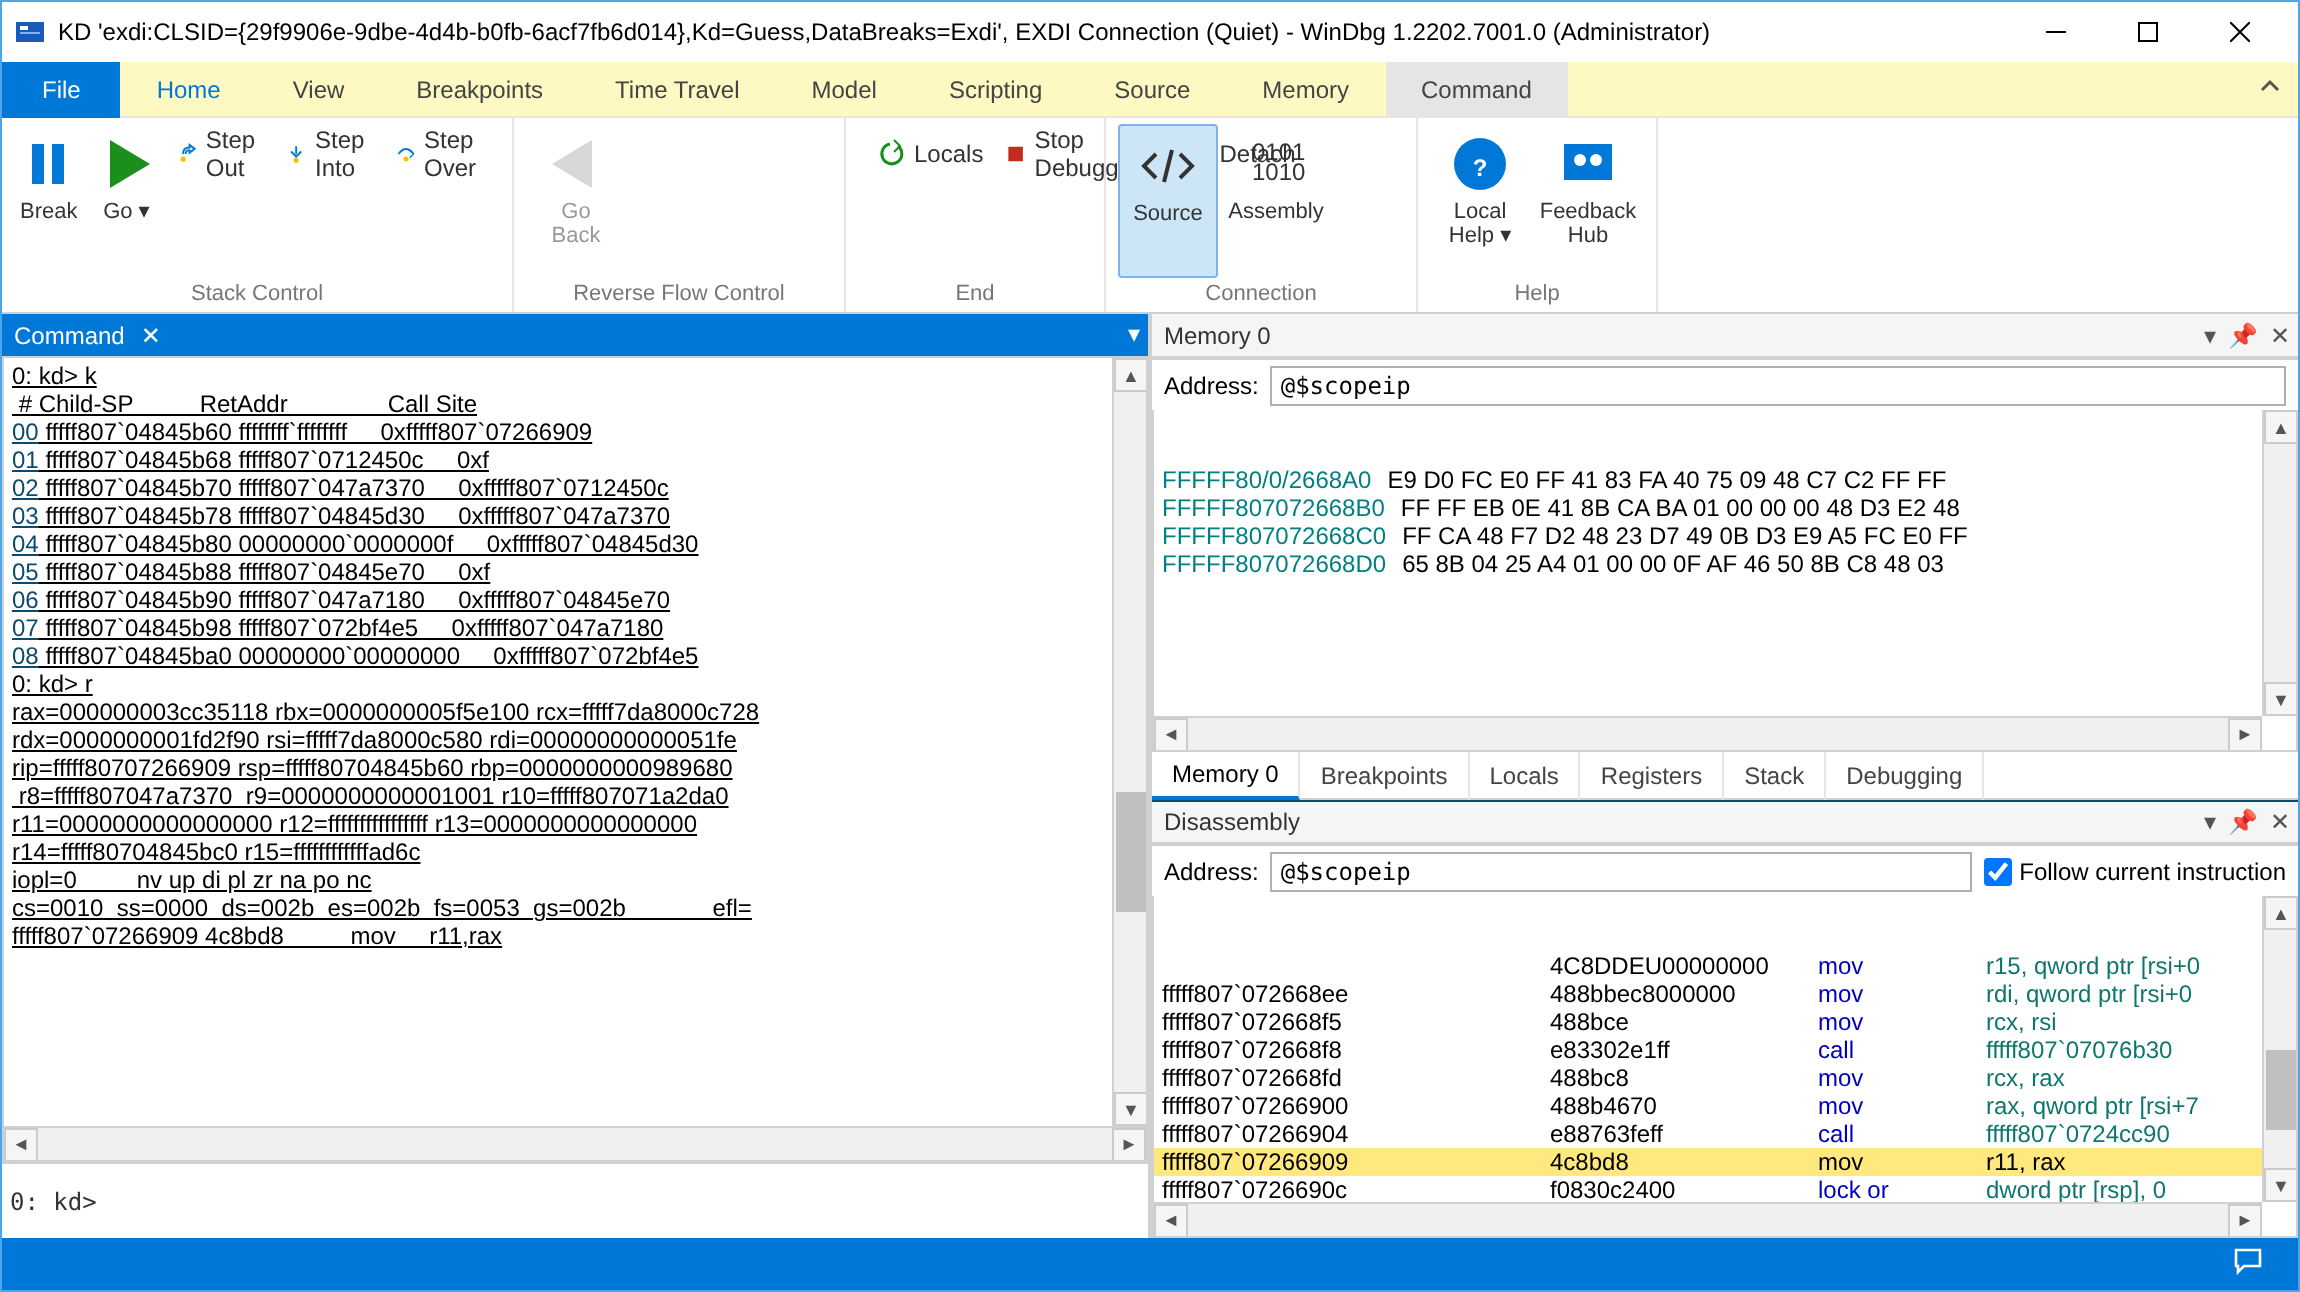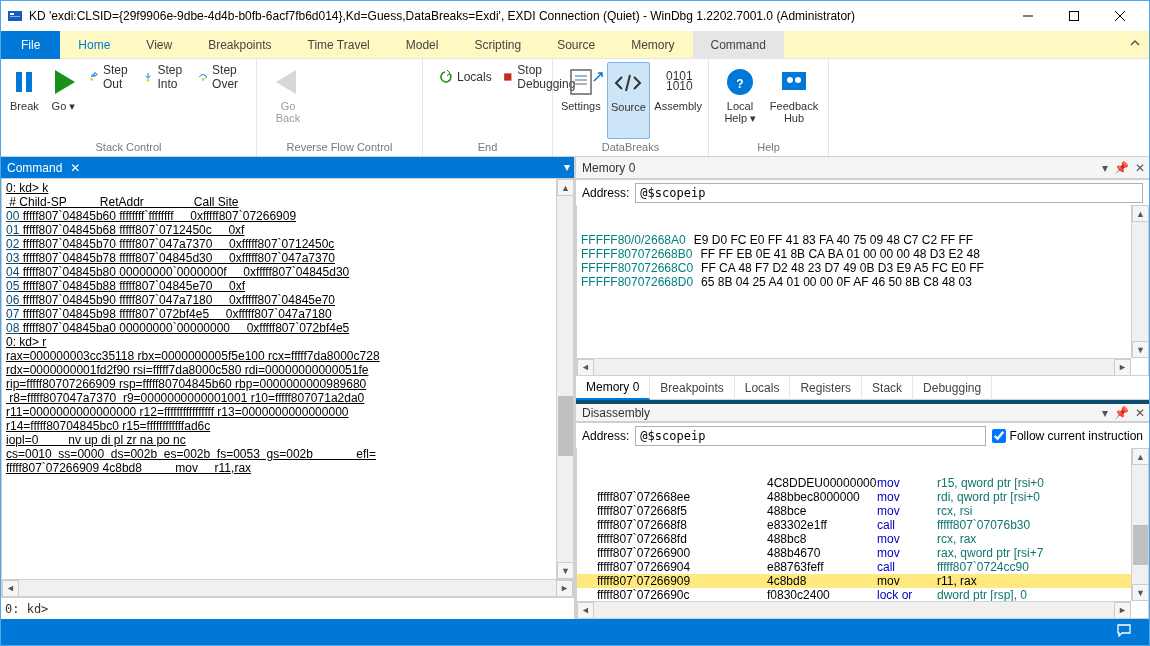--- a/index.html
+++ b/index.html
@@ -36,35 +36,35 @@
 .mono { font-family:Consolas,"Courier New",monospace; font-size:12px; color:#000; white-space:pre;}
 .cmdtext { padding:2px 4px; overflow:hidden; line-height:14px;text-decoration:underline;}
 .cmdtext a.lnk { color:#0c4a6e; text-decoration:underline;margin-top:25px;}
 .addrbar { height:26px; display:flex; align-items:center; gap:6px; padding:2px 6px; border-top:1px solid #d0d0d0; background:#fff;}
 .addrbar input { flex:1; border:1px solid #b0b0b0; height:20px; padding:0 4px; font-family:Consolas,monospace; font-size:12px;}
 .memrow { display:flex; gap:8px; padding:0 4px; line-height:14px;}
 .memaddr { color:#008080;}
 .tabstrip { height:24px; display:flex; align-items:center; border-bottom:1px solid #d0d0d0; background:#fff;}
 .tabstrip .t { padding:0 10px; height:24px; display:flex; align-items:center; color:#444; cursor:pointer; border-right:1px solid #e5e5e5;}
 .tabstrip .t.active { border-bottom:2px solid #0078d7; color:#000;}
-.disrow { display:flex; padding:0 20px; line-height:14px;}
+.disrow { display:flex; padding:0 4px; line-height:14px;gap:24px;}
 .disrow.cur { background:#ffe97f;}
 .disrow .addr { width:170px;}
 .disrow .bytes { width:110px;}
 .disrow .op { width:60px; color:#0000c0;}
 .disrow .args { color:#0f766e;}
 .disrow.cur .op, .disrow.cur .args { color:#000;}
 .scrollh { height:17px; background:#f0f0f0; border-top:1px solid #d0d0d0; display:flex; align-items:center;}
 .scrollh .arrow { width:17px; height:17px; display:flex; align-items:center; justify-content:center; border:1px solid #ccc; background:#f5f5f5; font-size:9px; color:#555;}
 .scrollh .track { flex:1;}
 .scrollv { position:absolute; right:0; top:0; bottom:17px; width:17px; background:#f0f0f0; border-left:1px solid #d0d0d0; display:flex; flex-direction:column;}
 .scrollv .arrow { width:17px; height:17px; display:flex; align-items:center; justify-content:center; border:1px solid #ccc; background:#f5f5f5; font-size:9px; color:#555;}
 .scrollv .track { flex:1;}
 .scrollv .thumb { background:#c0c0c0; width:15px; margin:0 1px;}
-.cmdinput { height:22px; border-top:1px solid #d0d0d0; display:flex; align-items:center; padding:0 4px; background:#fff;}
+.cmdinput { height:38px; border-top:1px solid #d0d0d0; display:flex; align-items:center; padding:0 4px; background:#fff;}
 .cmdinput .prompt { font-family:Consolas,monospace; color:#333; margin-right:4px;}
 .cmdinput input { flex:1; border:none; outline:none; font-family:Consolas,monospace; font-size:12px;}
 .statusbar { height:26px; background:#0078d7; display:flex; align-items:center; justify-content:flex-end; padding:0 16px;}
 .statusbar svg { width:16px; height:14px;}
 .chk { display:flex; align-items:center; gap:4px;}
 .chk input { width:14px; height:14px;}
 .darrow{position:absolute; right:4px; top:3px; color:#555;}
 </style>
 </head>
 <body>
@@ -200,50 +200,39 @@
             </svg>
             <span>Detach</span>
           </div>
       </div>
     </div>
     <div class="lbl">End</div>
   </div>
 
   <div class="ribgrp" style="width:156px">
     <div class="buttons">
-      <div class="bigbtn">
-        <span class="bicon">
-            <svg viewBox="0 0 32 32">
-              <rect x="6" y="4" width="20" height="24" fill="none" stroke="#666" stroke-width="1.5"></rect>
-              <line x1="10" y1="10" x2="22" y2="10" stroke="#0078d7"></line>
-              <line x1="10" y1="14" x2="22" y2="14" stroke="#666"></line>
-              <line x1="10" y1="18" x2="22" y2="18" stroke="#666"></line>
-            </svg>
-          </span>
-        <span class="blabel">Settings</span>
-      </div>
       <div class="bigbtn selected">
         <span class="bicon">
             <svg viewBox="0 0 32 32">
               <path d="M10 10 L4 16 L10 22 M22 10 L28 16 L22 22 M18 8 L14 24" fill="none" stroke="#333" stroke-width="2"></path>
             </svg>
           </span>
         <span class="blabel">Source</span>
       </div>
       <div class="bigbtn">
         <span class="bicon">
             <svg viewBox="0 0 32 32">
               <text x="4" y="14" font-size="9" font-family="monospace" fill="#333">0101</text>
               <text x="4" y="24" font-size="9" font-family="monospace" fill="#333">1010</text>
             </svg>
           </span>
         <span class="blabel">Assembly</span>
       </div>
     </div>
-    <div class="lbl">DataBreaks</div>
+    <div class="lbl">Connection</div>
   </div>
 
   <div class="ribgrp" style="width:120px">
     <div class="buttons">
       <div class="bigbtn">
         <span class="bicon">
             <svg viewBox="0 0 32 32">
               <circle cx="16" cy="16" r="13" fill="#0078d7"></circle>
               <text x="16" y="22" font-size="18" fill="#fff" text-anchor="middle" font-weight="bold">?</text>
             </svg>
@@ -317,21 +306,21 @@
     </div>
     <div class="tabstrip" id="memtabs">
         <div class="t active">Memory 0</div>
         <div class="t">Breakpoints</div>
         <div class="t">Locals</div>
         <div class="t">Registers</div>
         <div class="t">Stack</div>
         <div class="t">Debugging</div>
       </div>
 
-    <div class="panelhdr" style="border-top:4px solid #0c4a6e">
+    <div class="panelhdr" style="border-top:1px solid #0c4a6e">
       <span>Disassembly</span>
       <span class="tools">
           <span>▾</span>
           <span>📌</span>
           <span>✕</span>
         </span>
     </div>
     <div class="addrbar">
       <span>Address:</span>
       <input value="@$scopeip" style="">

